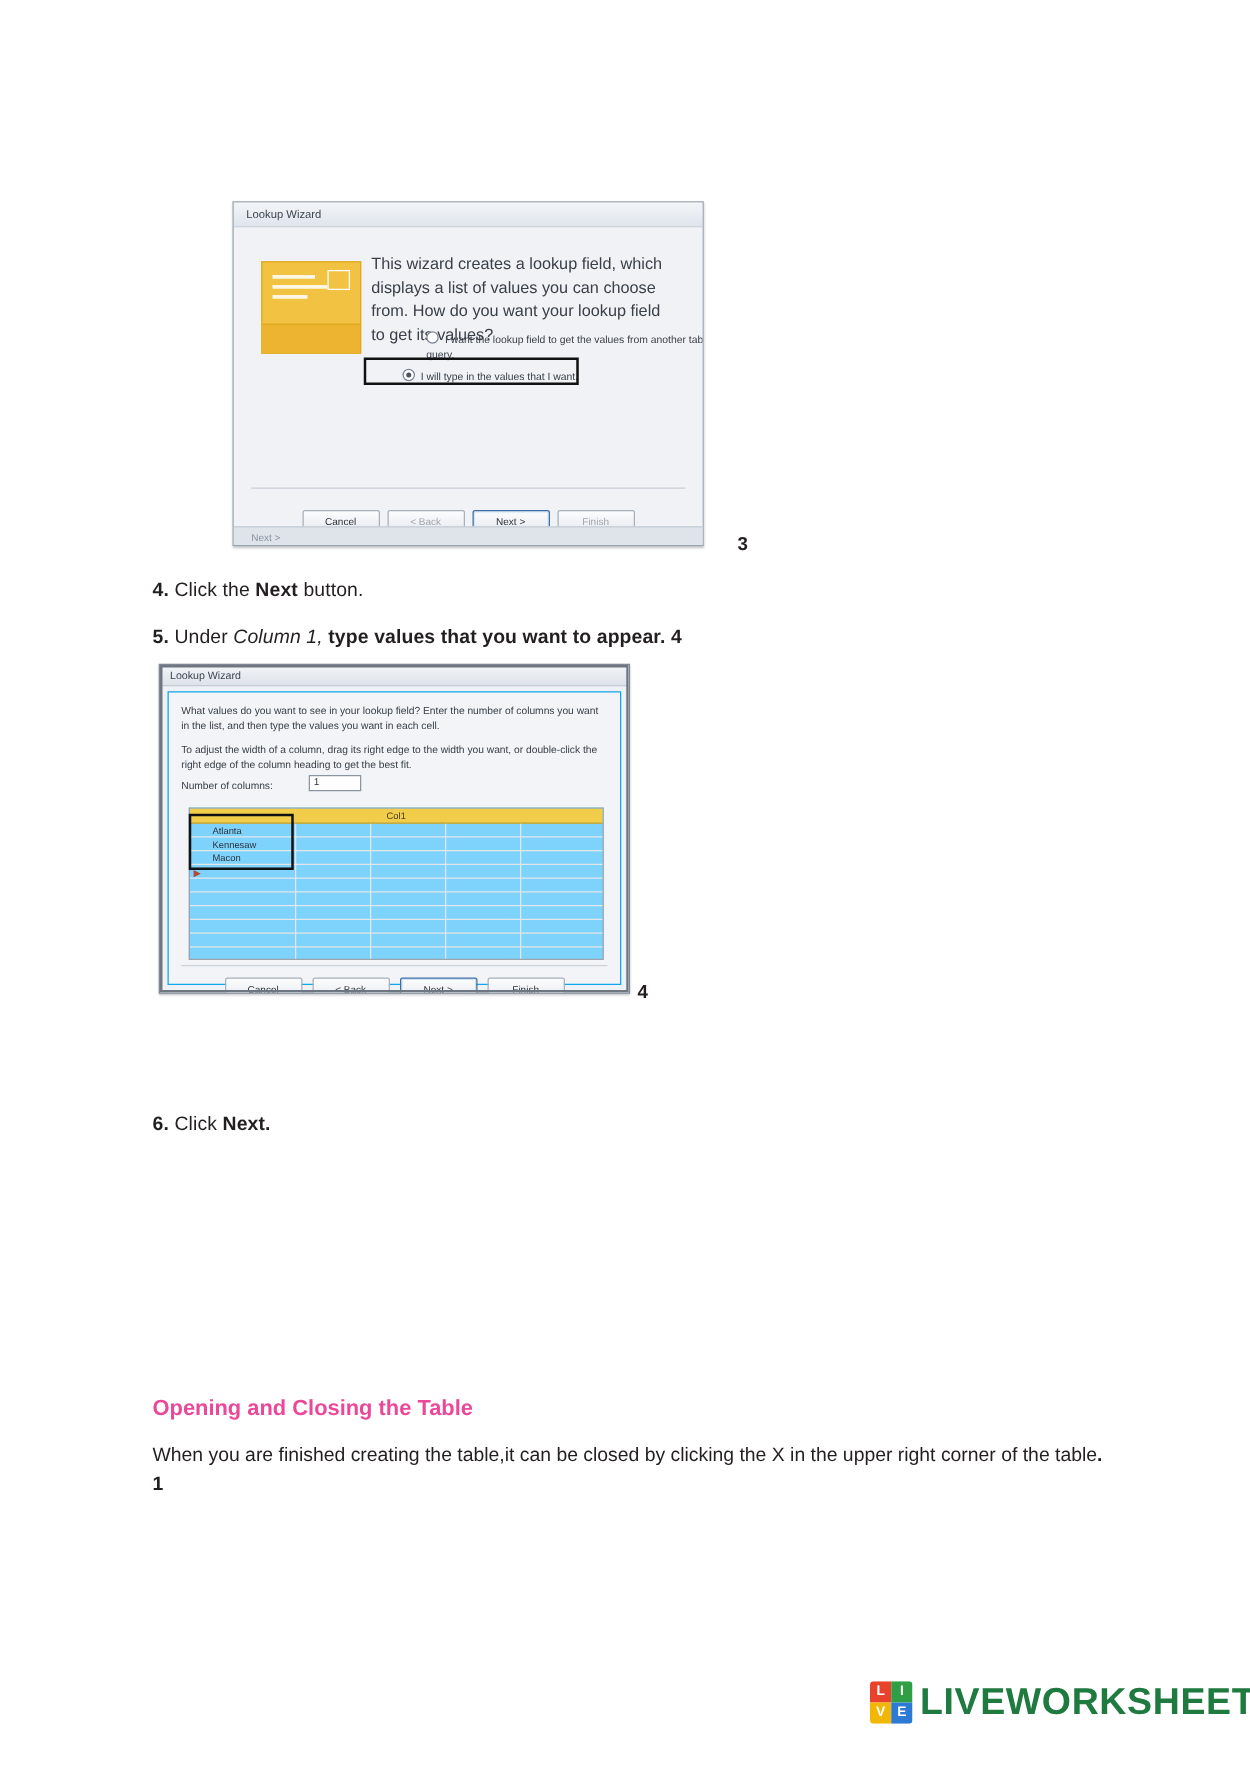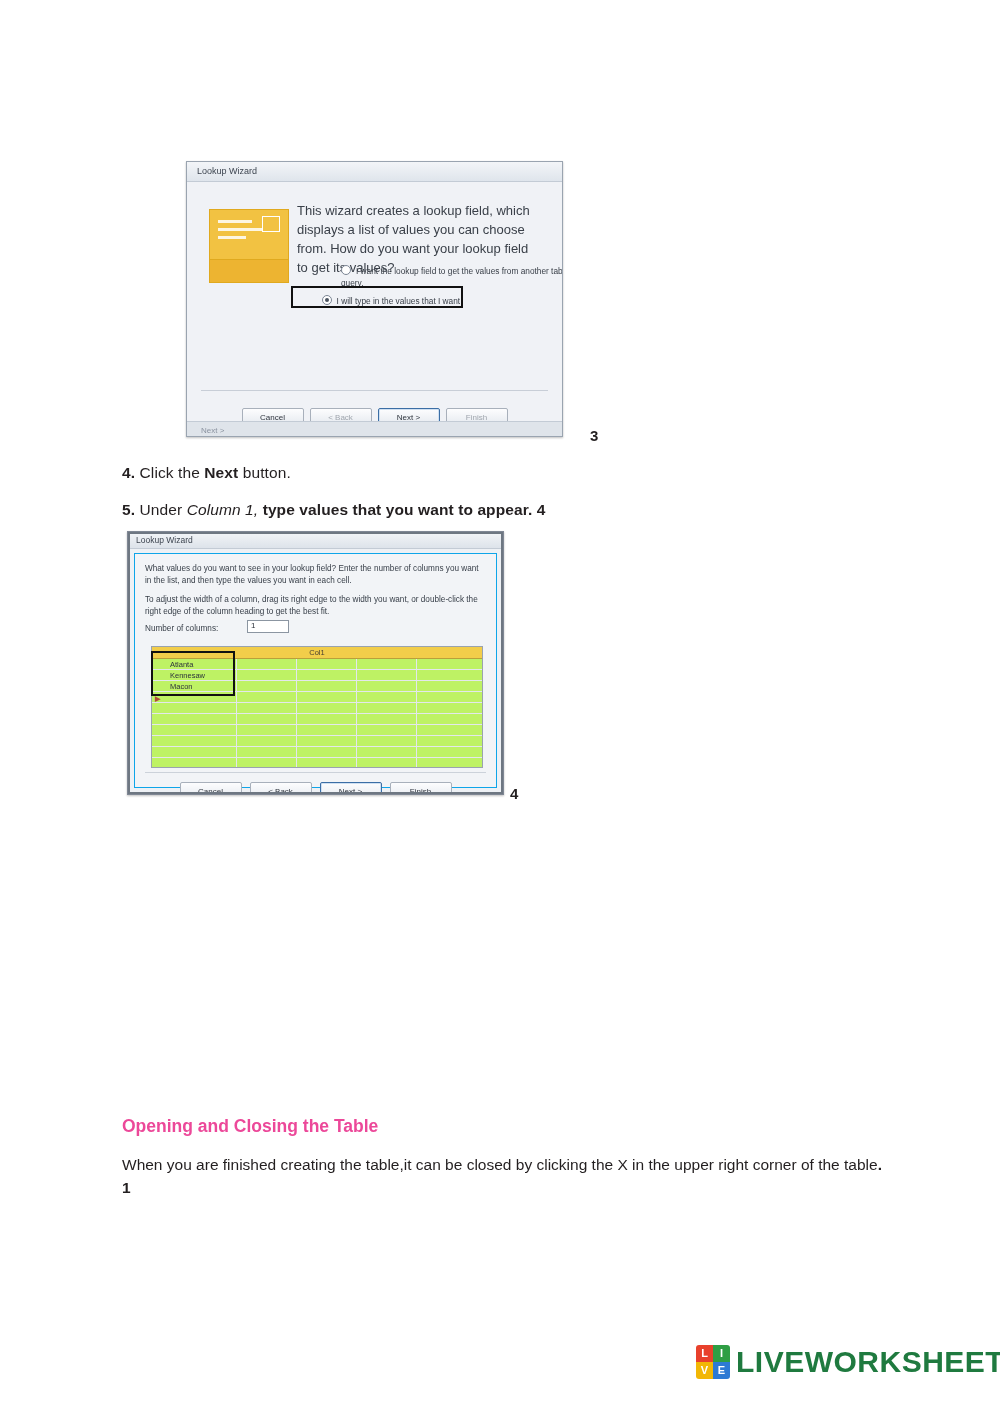--- a/index.html
+++ b/index.html
@@ -243,21 +243,21 @@
     border: 1px solid #8b95a1;
     font-size: 8px;
     color: #2c323a;
     padding-left: 3px;
     box-sizing: border-box;
   }
   .grid {
     position: absolute;
     left: 16px; top: 92px;
     width: 330px; height: 120px;
-    background: #bef264;
+    background: #7dd3fc;
     border: 1px solid #9aa3ae;
   }
   .grid-head {
     height: 11px;
     background: #f2cd4a;
     border-bottom: 1px solid #b9a03a;
     font-size: 7.5px;
     color: #4a4030;
     text-align: center;
     line-height: 11px;
@@ -427,20 +427,23 @@
         <div class="btn">&lt; Back</div>
         <div class="btn focus">Next &gt;</div>
         <div class="btn">Finish</div>
       </div>
     </div>
     <div class="w2-outer-border"></div>
   </div>
 
   <div class="marker marker-4">4</div>
 
+  <div class="step step6">
+    <b>6.</b><span> Click </span><b>Next.</b>
+  </div>
 
 
   <div class="section-title">Opening and Closing the Table</div>
   <div class="section-body">
     <span>When you are finished creating the table,it can be closed by clicking the X in the upper right corner of the table</span><b>. 1</b>
   </div>
 
   <div class="lw">
     <div class="lw-cube">
       <span>L</span>

